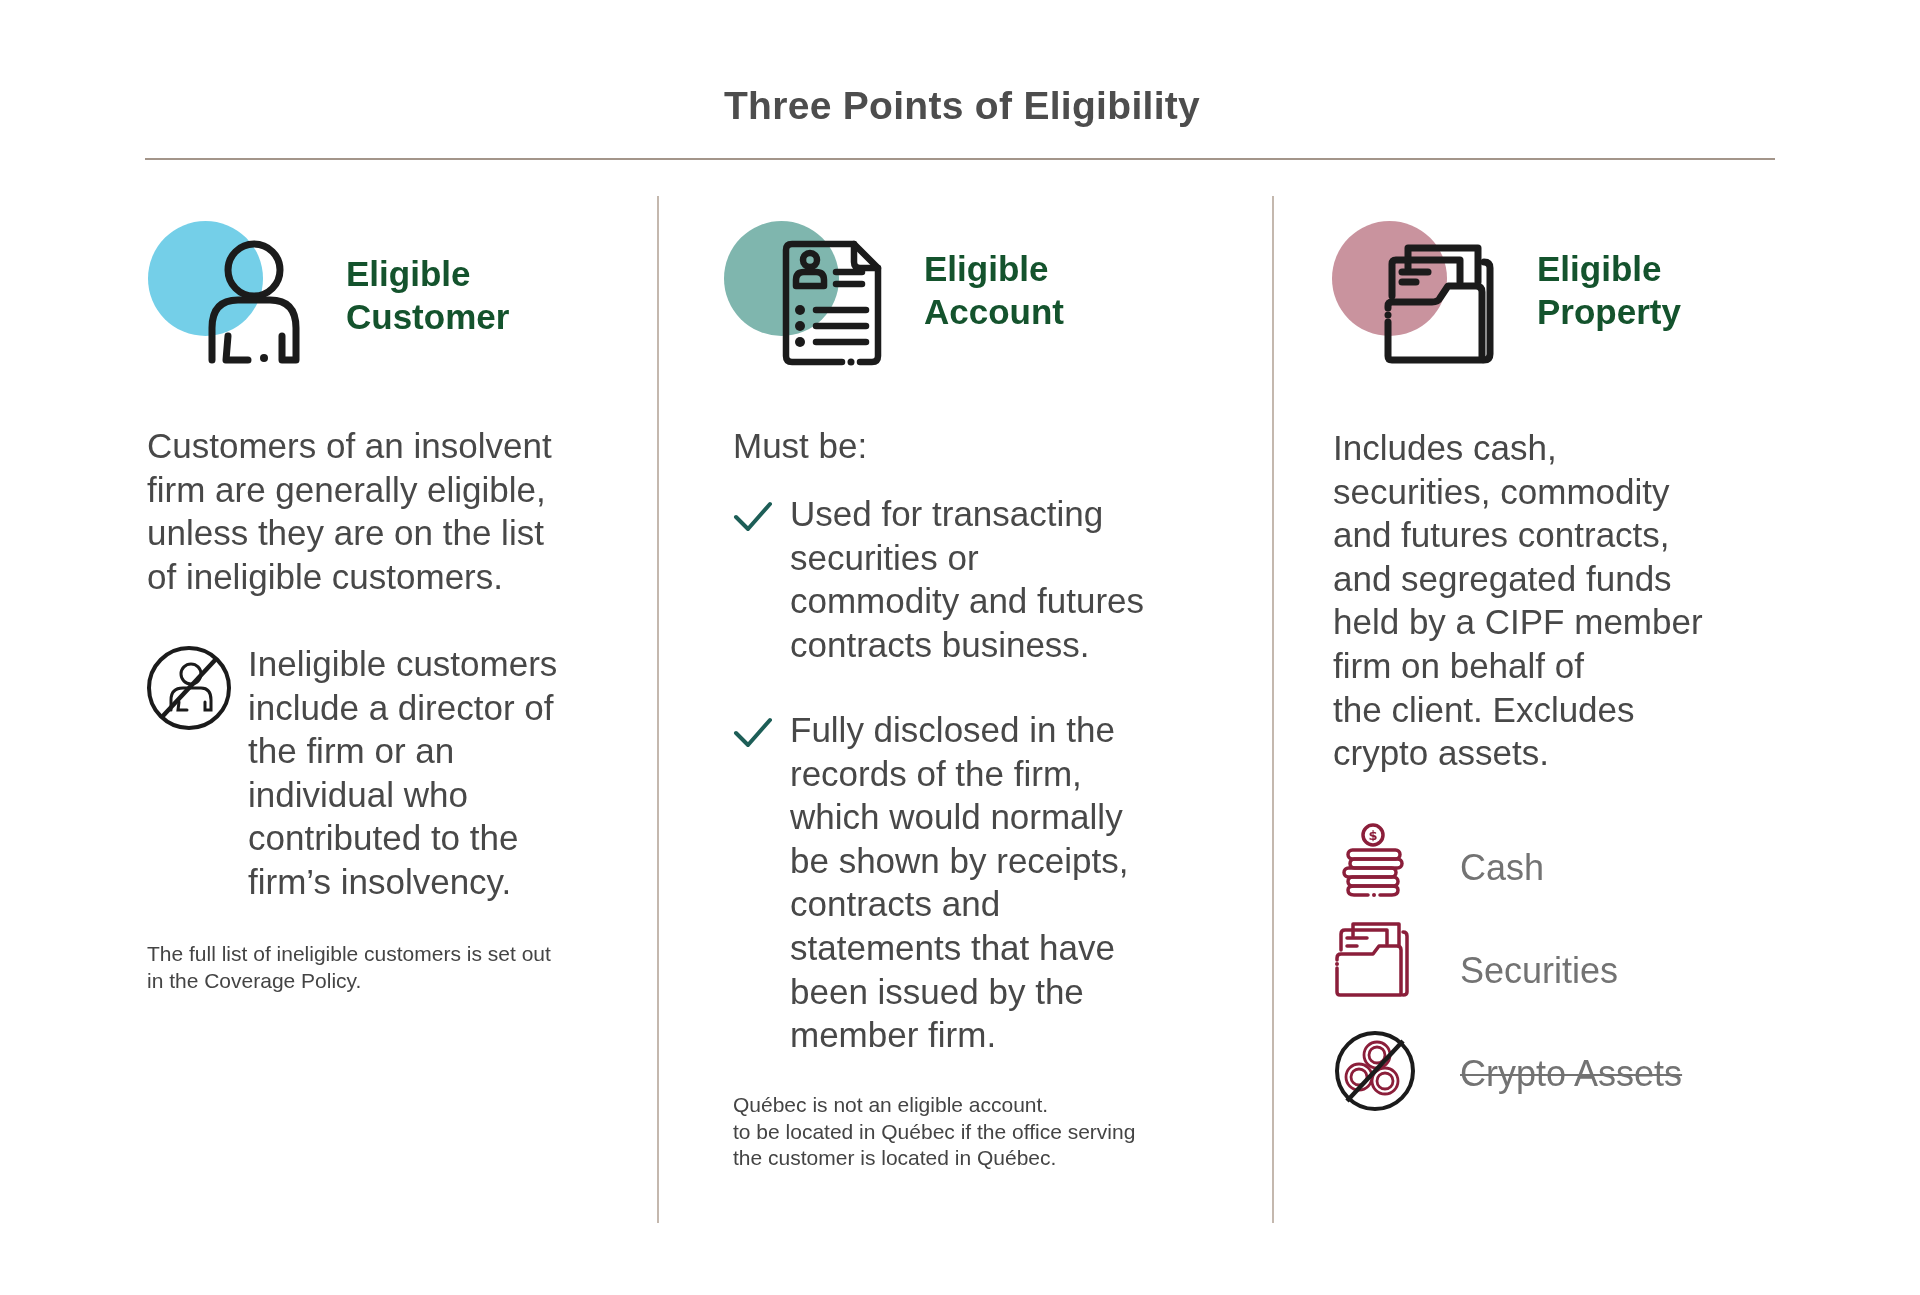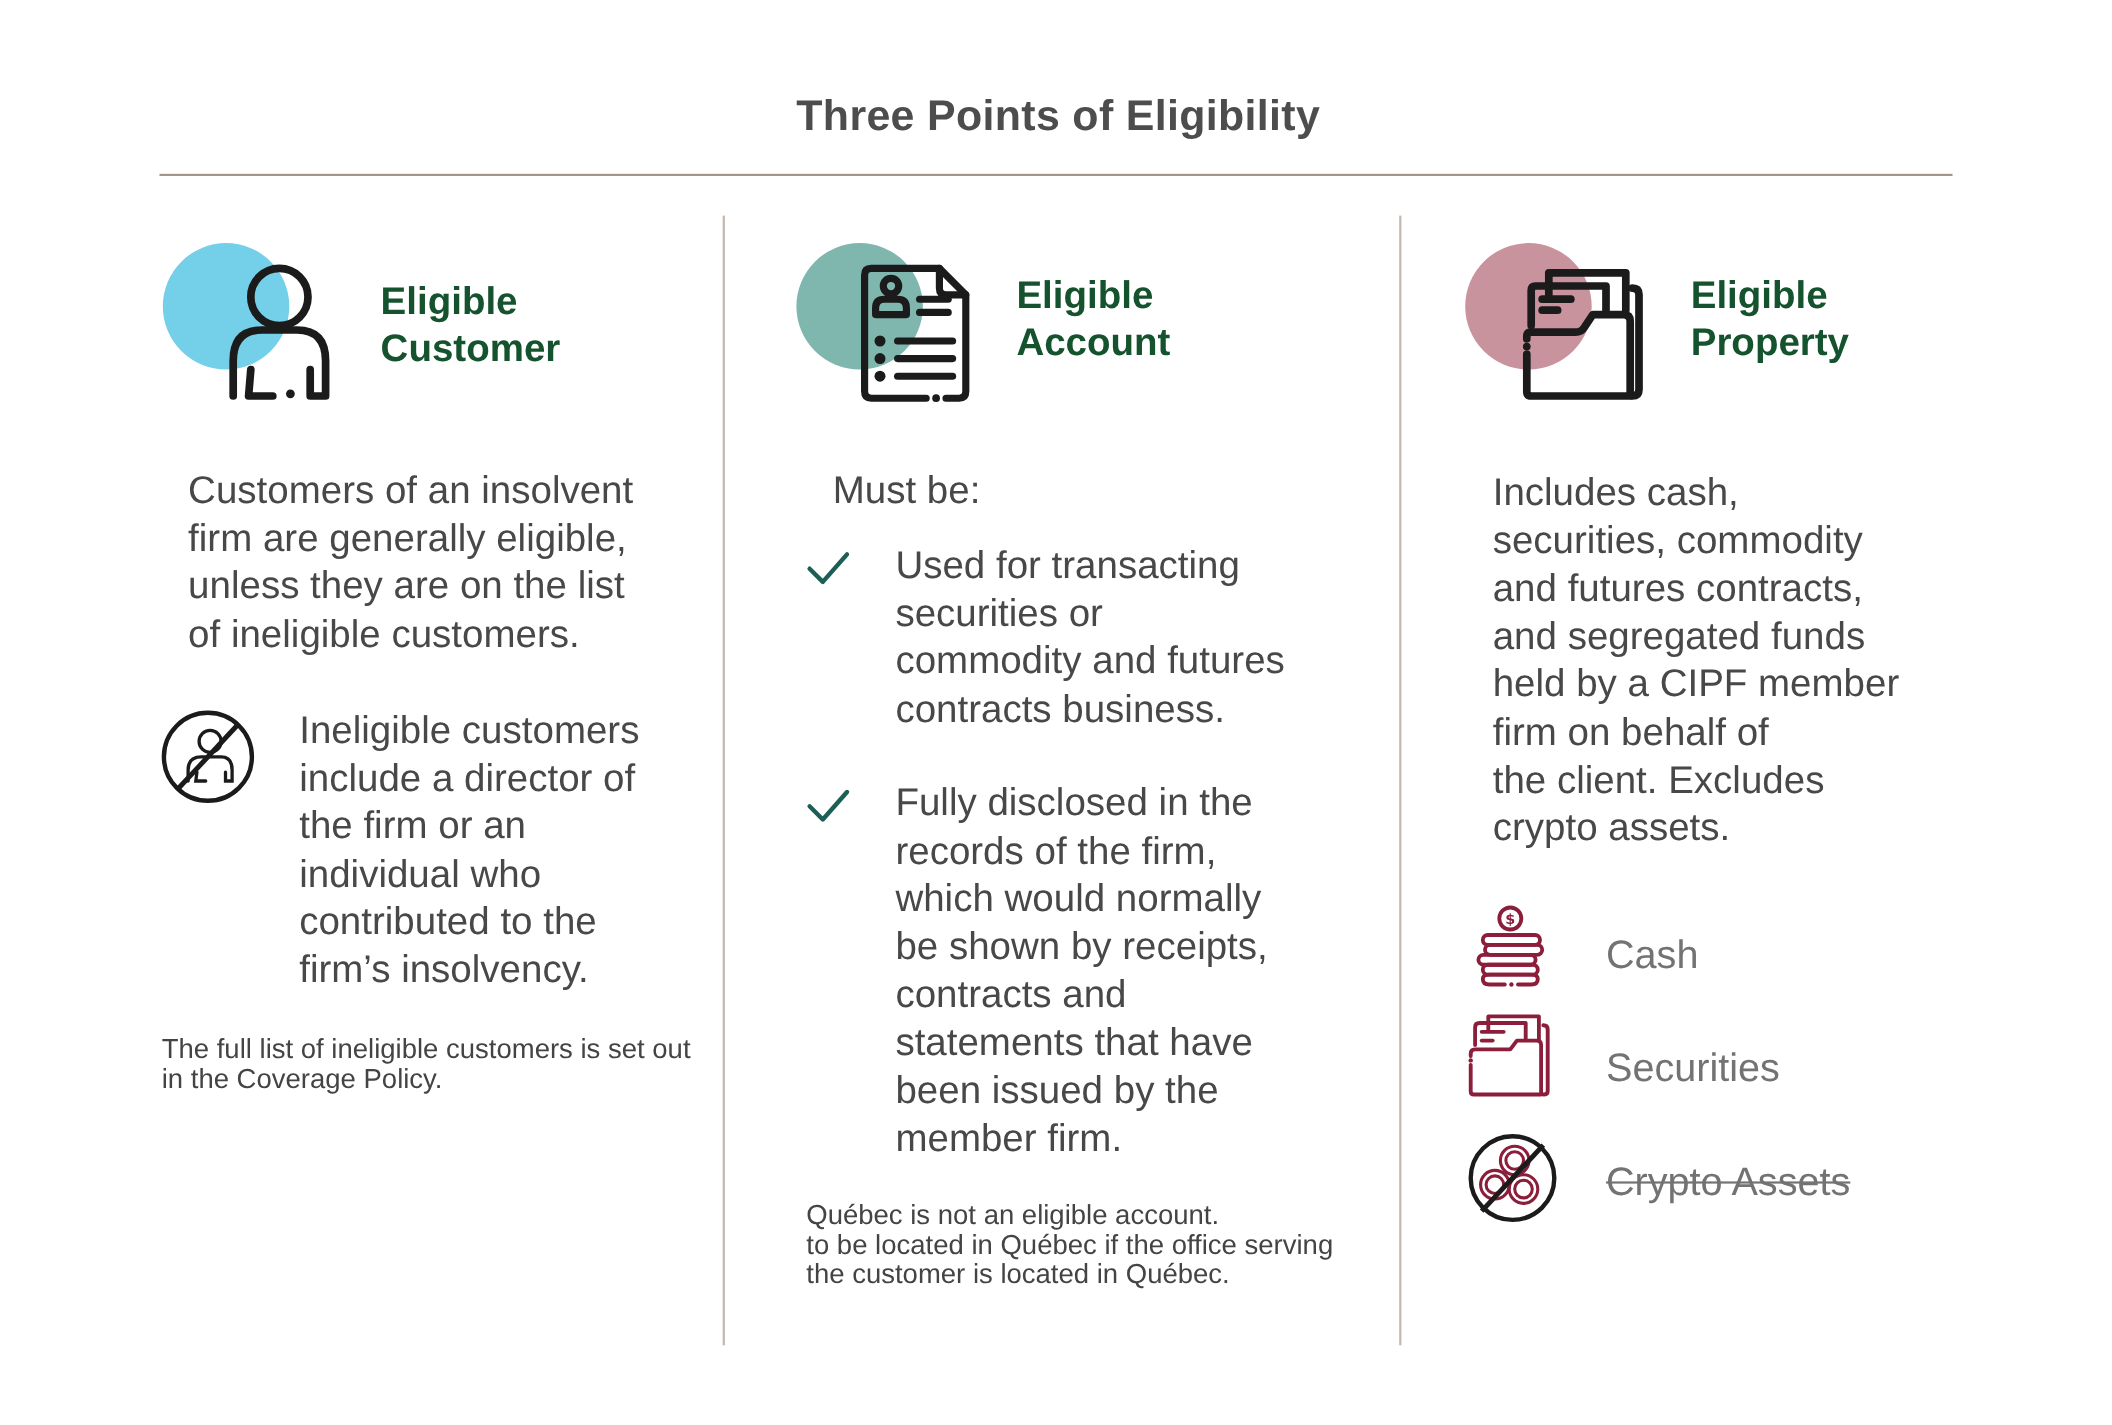--- a/index.html
+++ b/index.html
@@ -4,22 +4,22 @@
 <style>
   html, body { margin:0; padding:0; background:#ffffff; }
   body { width:1920px; height:1295px; position:relative; overflow:hidden;
          font-family:"Liberation Sans","DejaVu Sans",sans-serif; color:#4a4a4a; }
   .abs { position:absolute; }
   .title { left:0; width:1924px; top:84px; text-align:center; font-size:39px; font-weight:bold; color:#4d4d4d; letter-spacing:0.3px; }
   .rule { left:145px; top:158px; width:1630px; height:2px; background:#a3958a; }
   .vdiv { width:2px; background:#c4b8ae; top:196px; height:1027px; }
   .circle { border-radius:50%; width:115px; height:115px; }
   .hdr { font-size:35px; font-weight:bold; color:#14532d; line-height:43px; }
-  .body { font-size:35px; line-height:43.6px; color:#484848;margin-left:24px; }
-  .small { font-size:25px; line-height:26.6px; color:#444; }
+  .body { font-size:35px; line-height:43.6px; color:#484848; }
+  .small { font-size:21px; line-height:26.6px; color:#444; }
   .line { display:block; white-space:nowrap; }
   .check { width:40px; height:34px; }
   .prop-label { font-size:36px; color:#737373; line-height:44px; white-space:nowrap; }
   .strike { text-decoration:line-through; text-decoration-thickness:2px; }
 </style>
 </head>
 <body>
 
 <div class="abs title">Three Points of Eligibility</div>
 <div class="abs rule"></div>

